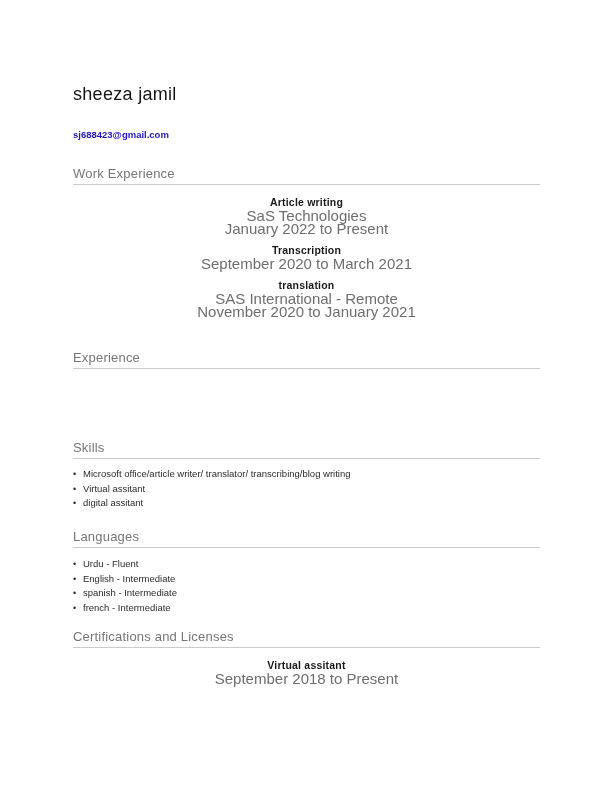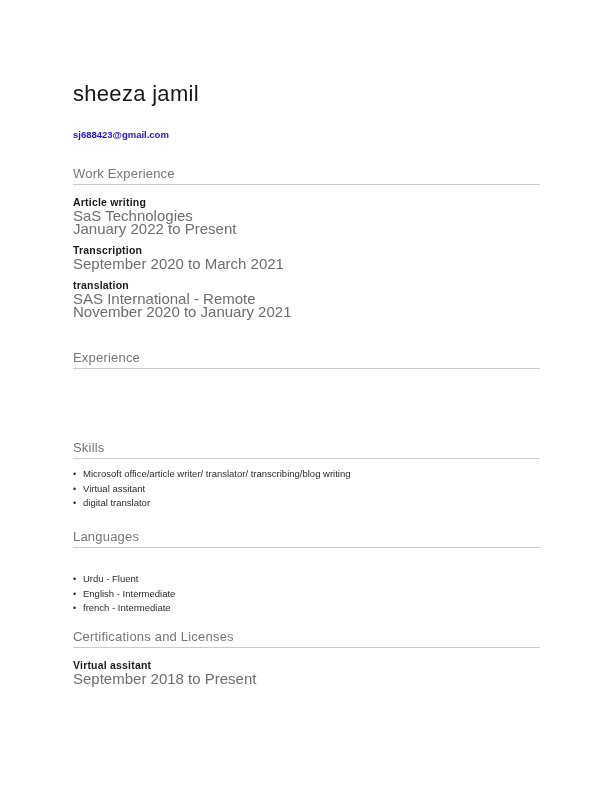--- a/index.html
+++ b/index.html
@@ -1,38 +1,38 @@
 <!DOCTYPE html>
 <html><head>
 <meta charset="utf-8">
 <style>
   html,body{margin:0;padding:0;background:#ffffff;}
   .page{
     position:relative;width:612px;height:792px;background:#ffffff;
     font-family:"Liberation Sans",sans-serif;overflow:hidden;
   }
   .contact{position:absolute;left:73px;top:83px;width:467px;}
-  .name{margin:0;font-size:22px;line-height:22px;font-weight:400;color:#161616;letter-spacing:.3px;}
+  .name{margin:0;font-size:18px;line-height:22px;font-weight:400;color:#161616;letter-spacing:.3px;}
   .email{display:block;margin-top:23px;font-size:9.5px;line-height:13px;font-weight:700;color:#2213cf;text-decoration:none;}
   .phone{font-size:9.5px;line-height:13px;color:#222222;}
   .sec{position:absolute;left:73px;width:467px;}
   .sec-we{top:167px;}
   .sec-edu{top:351px;}
   .sec-skills{top:441px;}
   .sec-langs{top:530px;}
   .sec-certs{top:630px;}
   .sec h2{margin:0;font-size:13px;line-height:13px;font-weight:400;color:#767676;letter-spacing:.2px;}
   .rule{margin:4px 0 0 0;border:0;border-top:1px solid #cbcbcb;height:0;}
-  .entry{margin-top:11px;}
+  .entry{margin-top:11px;text-align:center;}
   .entry + .entry{margin-top:9px;}
   .entry h3{margin:0;font-size:10.5px;line-height:13px;font-weight:700;color:#1a1a1a;letter-spacing:.2px;}
   .sub{font-size:15px;line-height:13px;color:#6e6e6e;}
   .sub.dark{color:#3d3d3d;}
   ul.blist{margin:8px 0 0 0;padding:0;list-style:none;}
-  .sec-langs ul.blist{margin-top:24px;}
+  .sec-langs ul.blist{margin-top:9px;}
   ul.blist li{font-size:9.5px;color:#2b2b2b;}
   .sec-skills li{line-height:14.5px;}
   .sec-langs li{line-height:13.5px;}
   .bullet{display:inline-block;width:10px;color:#2b2b2b;font-size:9px;}
 </style>
 </head>
 <body>
 
 <div class="page">
 
@@ -64,30 +64,31 @@
     <h2>Experience</h2>
     <hr class="rule">
   </section>
 
   <section class="sec sec-skills">
     <h2>Skills</h2>
     <hr class="rule">
     <ul class="blist">
       <li><span class="bullet">•</span><span>Microsoft office/article writer/ translator/ transcribing/blog writing</span></li>
       <li><span class="bullet">•</span><span>Virtual assitant</span></li>
-      <li><span class="bullet">•</span><span>digital translator</span></li>
+      <li><span class="bullet">•</span><span>digital assitant</span></li>
     </ul>
   </section>
 
   <section class="sec sec-langs">
     <h2>Languages</h2>
     <hr class="rule">
     <ul class="blist">
       <li><span class="bullet">•</span><span>Urdu - Fluent</span></li>
       <li><span class="bullet">•</span><span>English - Intermediate</span></li>
+      <li><span class="bullet">•</span><span>spanish - Intermediate</span></li>
       <li><span class="bullet">•</span><span>french - Intermediate</span></li>
     </ul>
   </section>
 
   <section class="sec sec-certs">
     <h2>Certifications and Licenses</h2>
     <hr class="rule">
     <div class="entry">
       <h3>Virtual assitant</h3>
       <div class="sub">September 2018 to Present</div>

